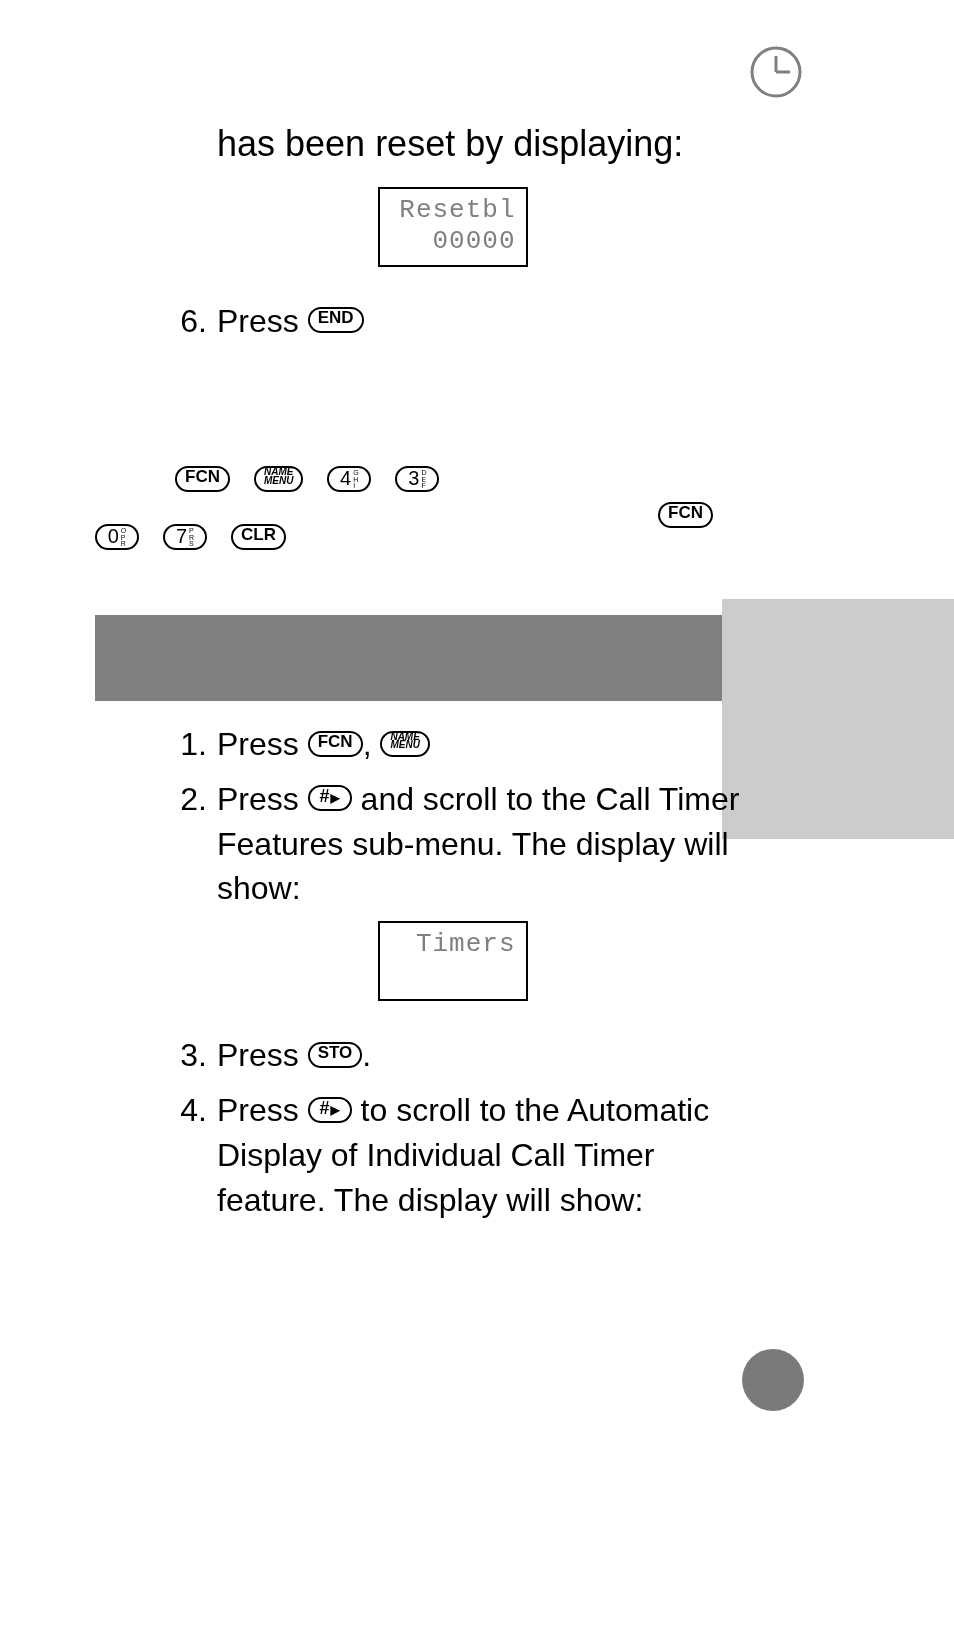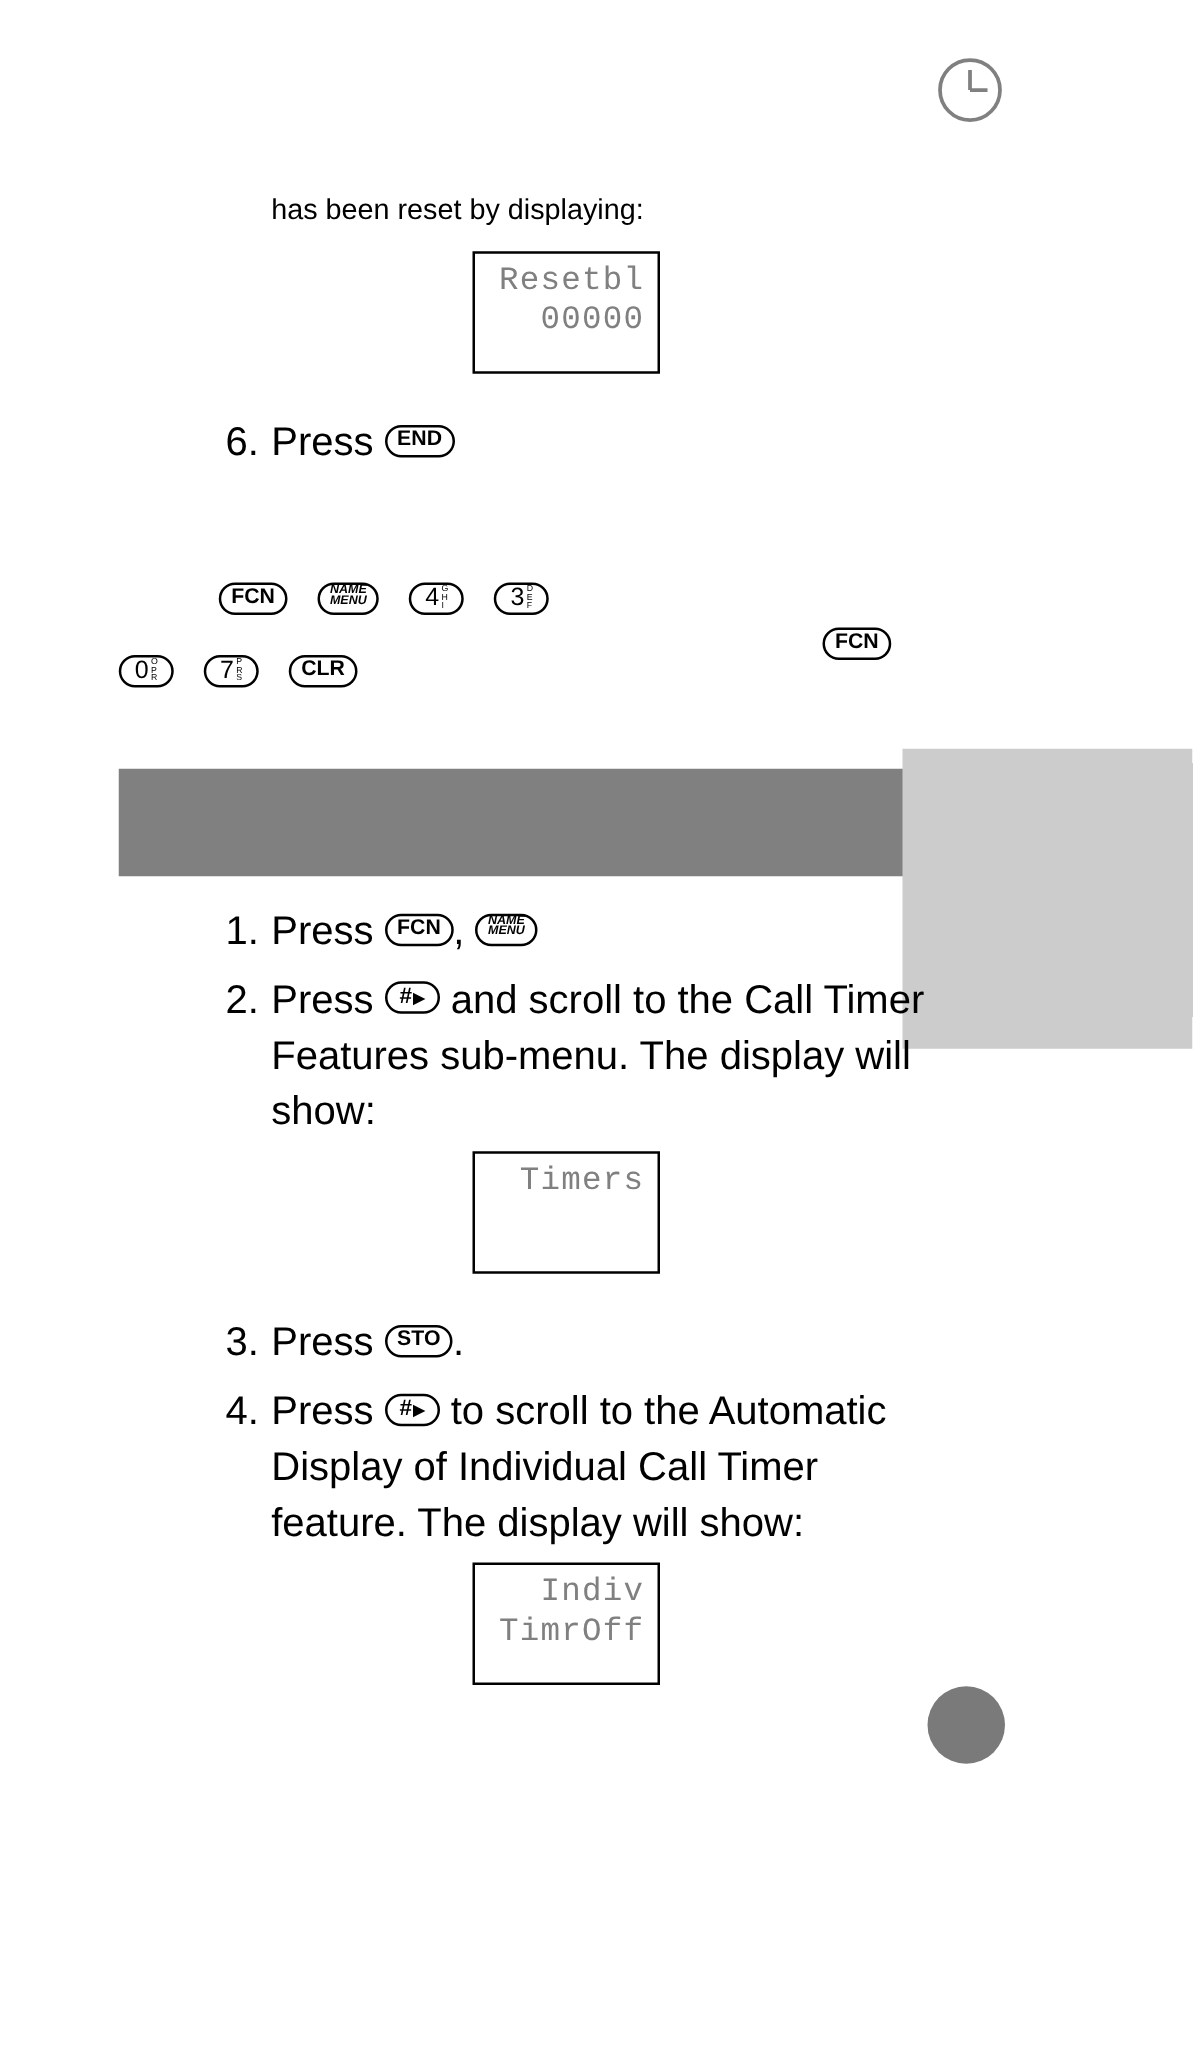--- a/index.html
+++ b/index.html
@@ -19,39 +19,38 @@
     height: 52px;
   }
   .clock-icon svg { width: 100%; height: 100%; }
   .content {
     position: absolute;
     left: 165px;
     top: 120px;
     width: 575px;
   }
   .intro {
-    font-size: 23px;
+    font-size: 36px;
     line-height: 1.35;
     margin-left: 52px;
     margin-bottom: 18px;
-    margin-top: 32px;
   }
   .lcd {
     border: 2px solid #000;
     width: 150px;
     margin: 0 auto 32px auto;
     padding: 6px 10px 6px 6px;
     font-family: "Courier New", monospace;
     font-size: 26px;
     line-height: 1.2;
     color: #808080;
     text-align: right;
     letter-spacing: 1px;
   }
-  .lcd.two { height: 98px; }
+  .lcd.two { height: 80px; }
   .lcd-line { display: block; }
   .step {
     display: flex;
     font-size: 32px;
     line-height: 1.4;
     margin-bottom: 10px;
   }
   .num {
     width: 52px;
     flex-shrink: 0;
@@ -277,20 +276,16 @@
 
   <div class="step">
     <div class="num">4.</div>
     <div class="step-body">
       <span>Press </span><span class="key">
           <span class="key-hash"><span>#</span><span class="tri">▶</span></span>
         </span><span> to scroll to the Automatic Display of Individual Call Timer feature. The display will show:</span>
     </div>
   </div>
 
-  <div class="lcd two" style="margin-top:8px;">
-    <span class="lcd-line">Indiv</span>
-    <span class="lcd-line">TimrOff</span>
-  </div>
 
 </div>
 
 <div class="page-dot"></div>
 
 </body></html>

